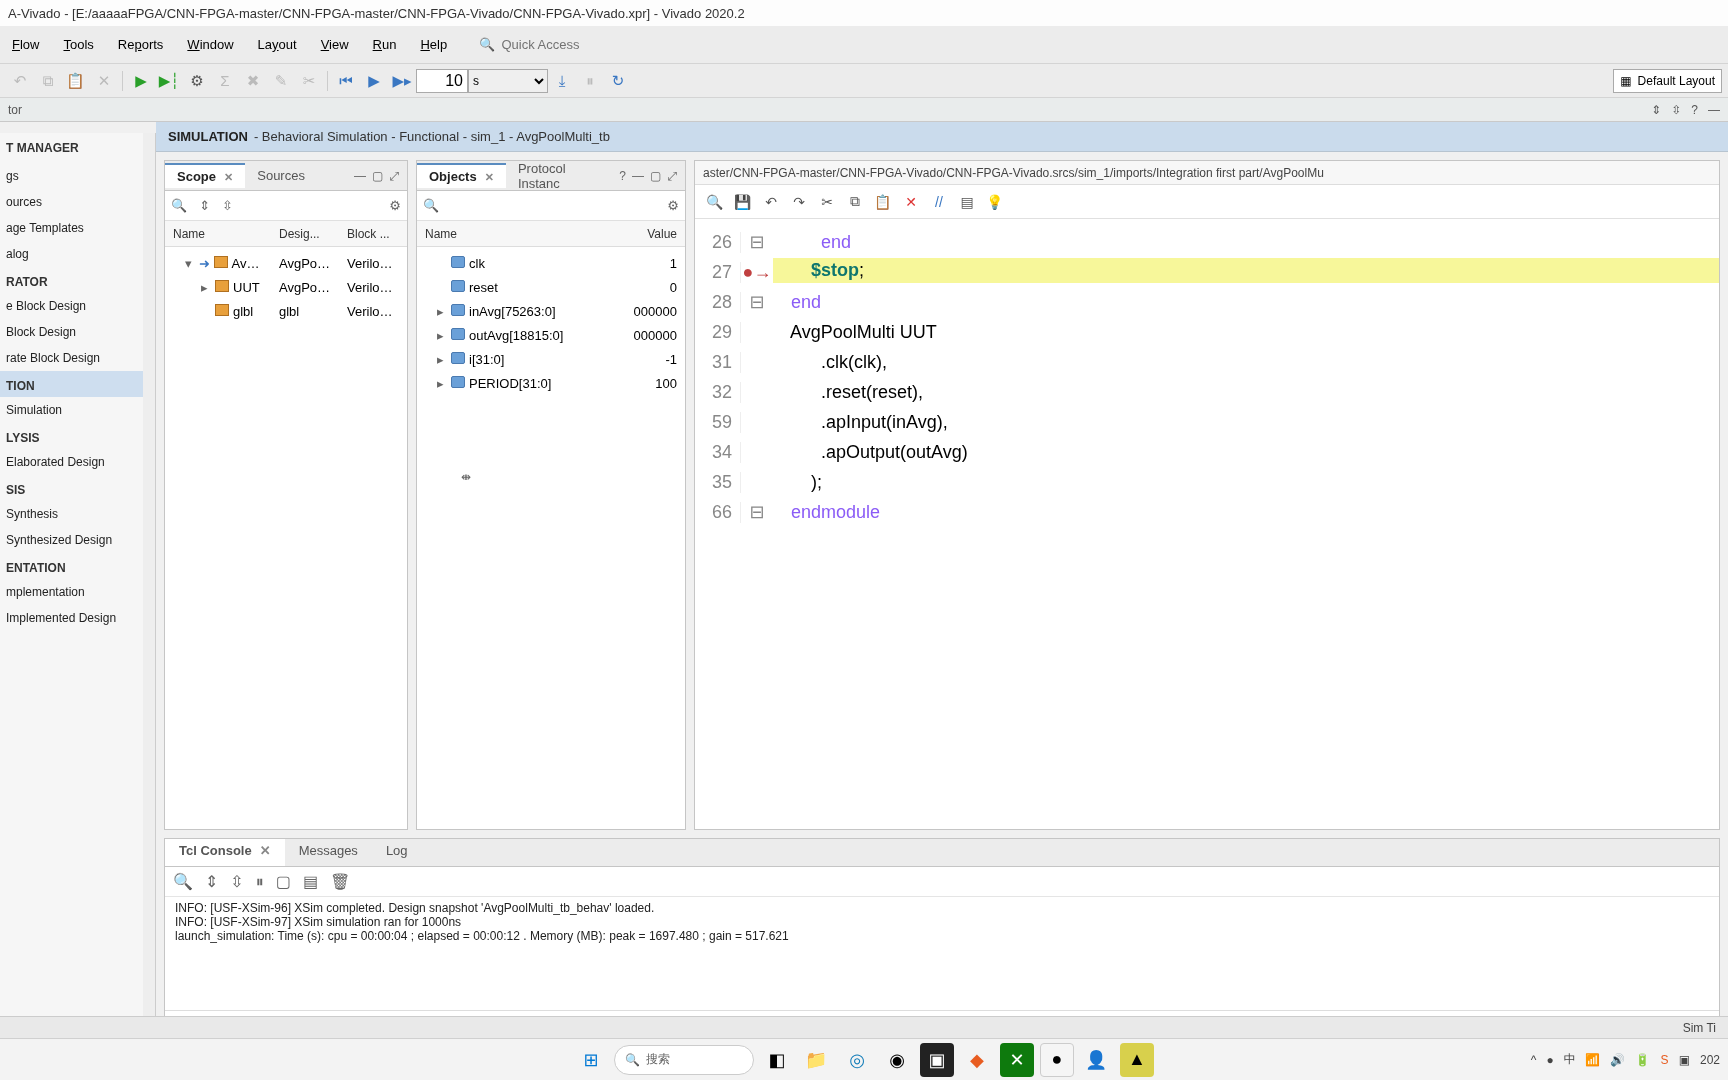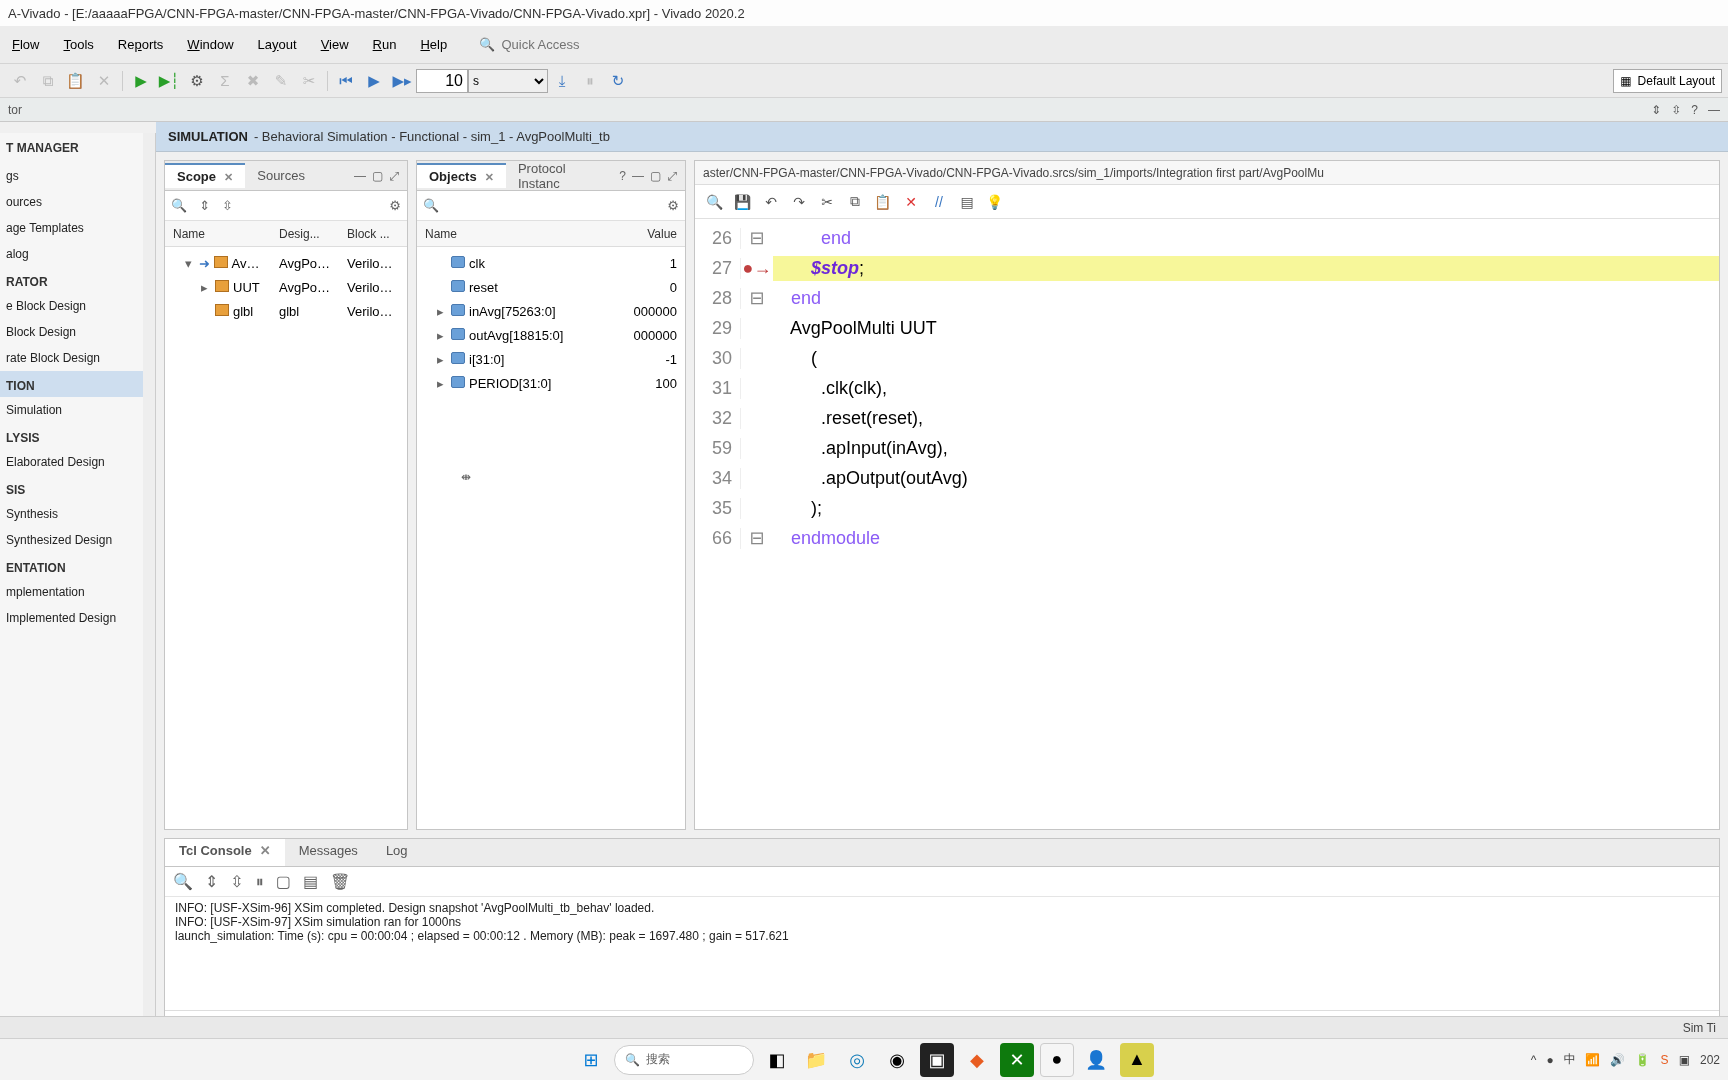--- a/index.html
+++ b/index.html
@@ -75,27 +75,27 @@
 .trow .ic.mod { background: #e8a03c; border: 1px solid #b07020; }
 .trow .ic.sig { background: #6aa0d8; border: 1px solid #4a7ab0; border-radius: 2px; }
 
 
 .editor-panel .path { height: 24px; padding: 0 8px; font-size: 12px; color: #444; display: flex; align-items: center; background: #f7f7f7; border-bottom: 1px solid #ddd; white-space: nowrap; overflow: hidden; }
 .editor-toolbar { height: 34px; display: flex; align-items: center; padding: 0 6px; border-bottom: 1px solid #e0e0e0; }
 .editor-toolbar .ico { width: 28px; height: 28px; display: flex; align-items: center; justify-content: center; color: #555; font-size: 14px; cursor: pointer; }
 .editor-toolbar .ico.red { color: #d33; }
 .editor-toolbar .ico.blue { color: #3a77c2; }
 .code { flex: 1; font-family: Consolas, monospace; font-size: 18px; overflow: auto; padding-top: 4px; }
-.cline { display: flex; height: 30px; align-items: center; }
+.cline { display: flex; height: 30px; align-items: flex-end; }
 .cline .ln { width: 46px; text-align: right; color: #888; padding-right: 8px; border-right: 1px solid #eee; }
 .cline .gutter { width: 32px; text-align: center; color: #888; }
 .cline .ctext { padding-left: 8px; white-space: pre; }
 .hl { background: #f7f79a; padding: 2px 0; flex: 1; }
 .kw { color: #8b5cf6; }
-.stop { color: #6d28d9; font-weight: bold; font-style: italic; }
+.stop { color: #0f766e; font-weight: bold; }
 
 
 .console-wrap { height: 200px; border-top: 2px solid #3a77c2; background: #fff; margin: 0 8px 8px 8px; border: 1px solid #c5c5c5; display: flex; flex-direction: column; }
 .console-wrap .tabs { display: flex; background: #ececec; border-bottom: 1px solid #c5c5c5; height: 28px; }
 .console-wrap .tab { padding: 4px 14px; font-size: 13px; cursor: pointer; color: #555; }
 .console-wrap .tab.active { background: #fff; font-weight: bold; }
 .console-wrap .tab .close { margin-left: 8px; color: #888; }
 .console-wrap .minibar { height: 30px; display: flex; align-items: center; gap: 12px; padding: 0 8px; border-bottom: 1px solid #e5e5e5; }
 .console-wrap .minibar .ico { color: #666; cursor: pointer; }
 .console-body { flex: 1; font-family: Consolas, monospace; font-size: 12px; padding: 4px 10px; color: #222; overflow: auto; }
@@ -328,25 +328,20 @@
               <div class="ln">28</div>
               <div class="gutter">⊟</div>
               <div class="ctext">  <span class="kw">end</span></div>
             </div>
             <div class="cline">
               <div class="ln">29</div>
               <div class="gutter"></div>
               <div class="ctext">  AvgPoolMulti UUT</div>
             </div>
             <div class="cline">
-              <div class="ln">30</div>
-              <div class="gutter"></div>
-              <div class="ctext">      (</div>
-            </div>
-            <div class="cline">
               <div class="ln">31</div>
               <div class="gutter"></div>
               <div class="ctext">        .clk(clk),</div>
             </div>
             <div class="cline">
               <div class="ln">32</div>
               <div class="gutter"></div>
               <div class="ctext">        .reset(reset),</div>
             </div>
             <div class="cline">

